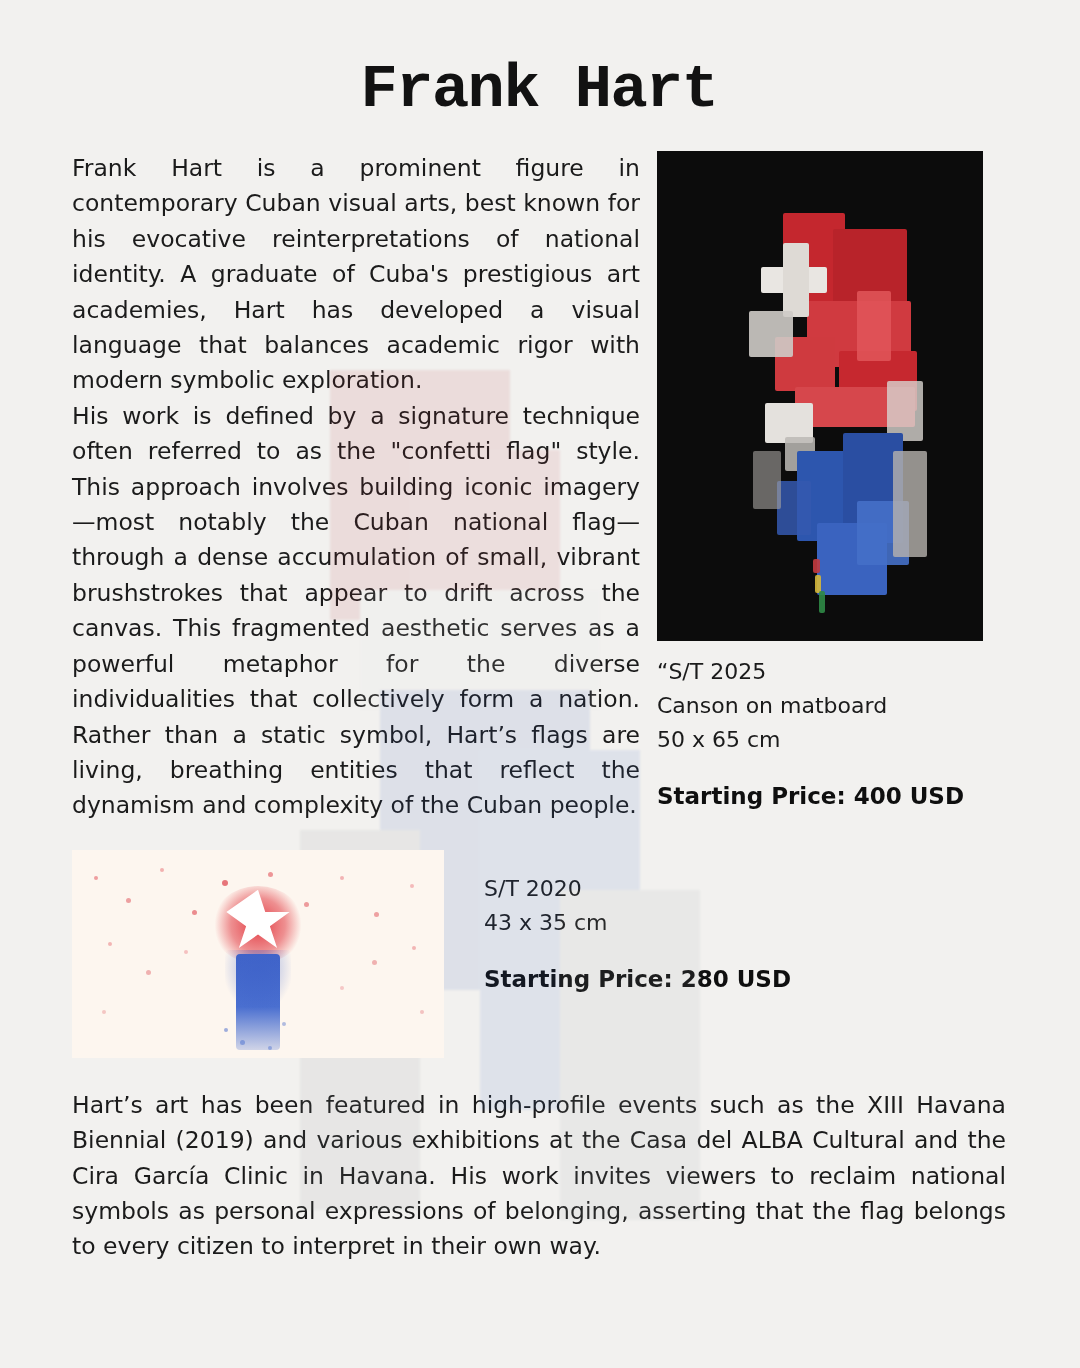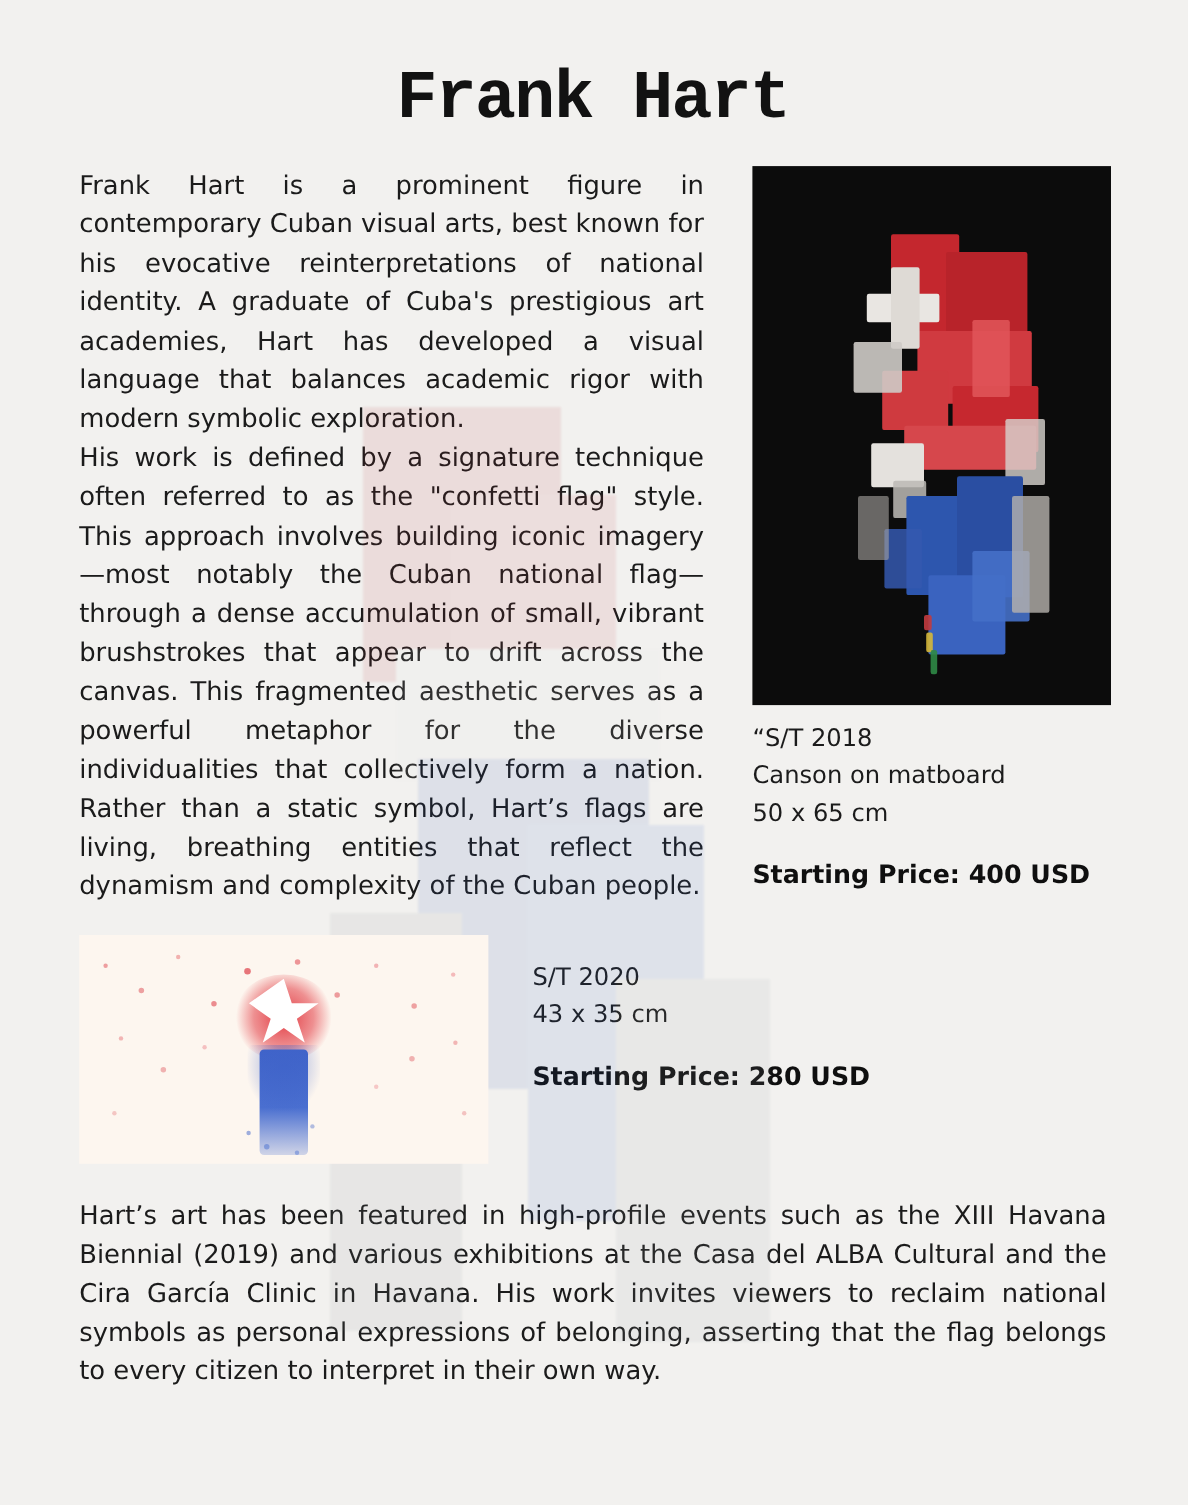--- a/index.html
+++ b/index.html
@@ -41,21 +41,21 @@
     font-family: Liberation Mono, monospace;
     font-weight: bold;
     font-size: 62px;
     letter-spacing: -1.5px;
     margin: 14px 0 26px 0;
     color: #121212;
   }
 
   .columns {
     display: flex;
-    gap: 44px;
+    gap: 17px;
     align-items: flex-start;
   }
 
   .left-col {
     width: 568px;
     flex: 0 0 568px;
   }
 
   .right-col {
     width: 326px;
@@ -200,21 +200,21 @@
 
         <div class="sp" style="left:236px;top:300px;width:34px;height:106px;background:#b7b3ae;opacity:.8;"></div>
         <div class="sp" style="left:96px;top:300px;width:28px;height:58px;background:#a8a4a0;opacity:.6;"></div>
 
         <div class="sp" style="left:158px;top:424px;width:6px;height:18px;background:#d6b83a;opacity:.9;"></div>
         <div class="sp" style="left:162px;top:440px;width:6px;height:22px;background:#2f8a46;opacity:.9;"></div>
         <div class="sp" style="left:156px;top:408px;width:7px;height:14px;background:#c23b3f;opacity:.9;"></div>
       </div>
 
       <div class="caption">
-        <div>“S/T 2018</div>
+        <div>“S/T 2025</div>
         <div>Canson on matboard</div>
         <div>50 x 65 cm</div>
       </div>
       <div class="price">Starting Price: 400 USD</div>
 
     </div>
   </div>
 
   <div class="lower-row">
 

